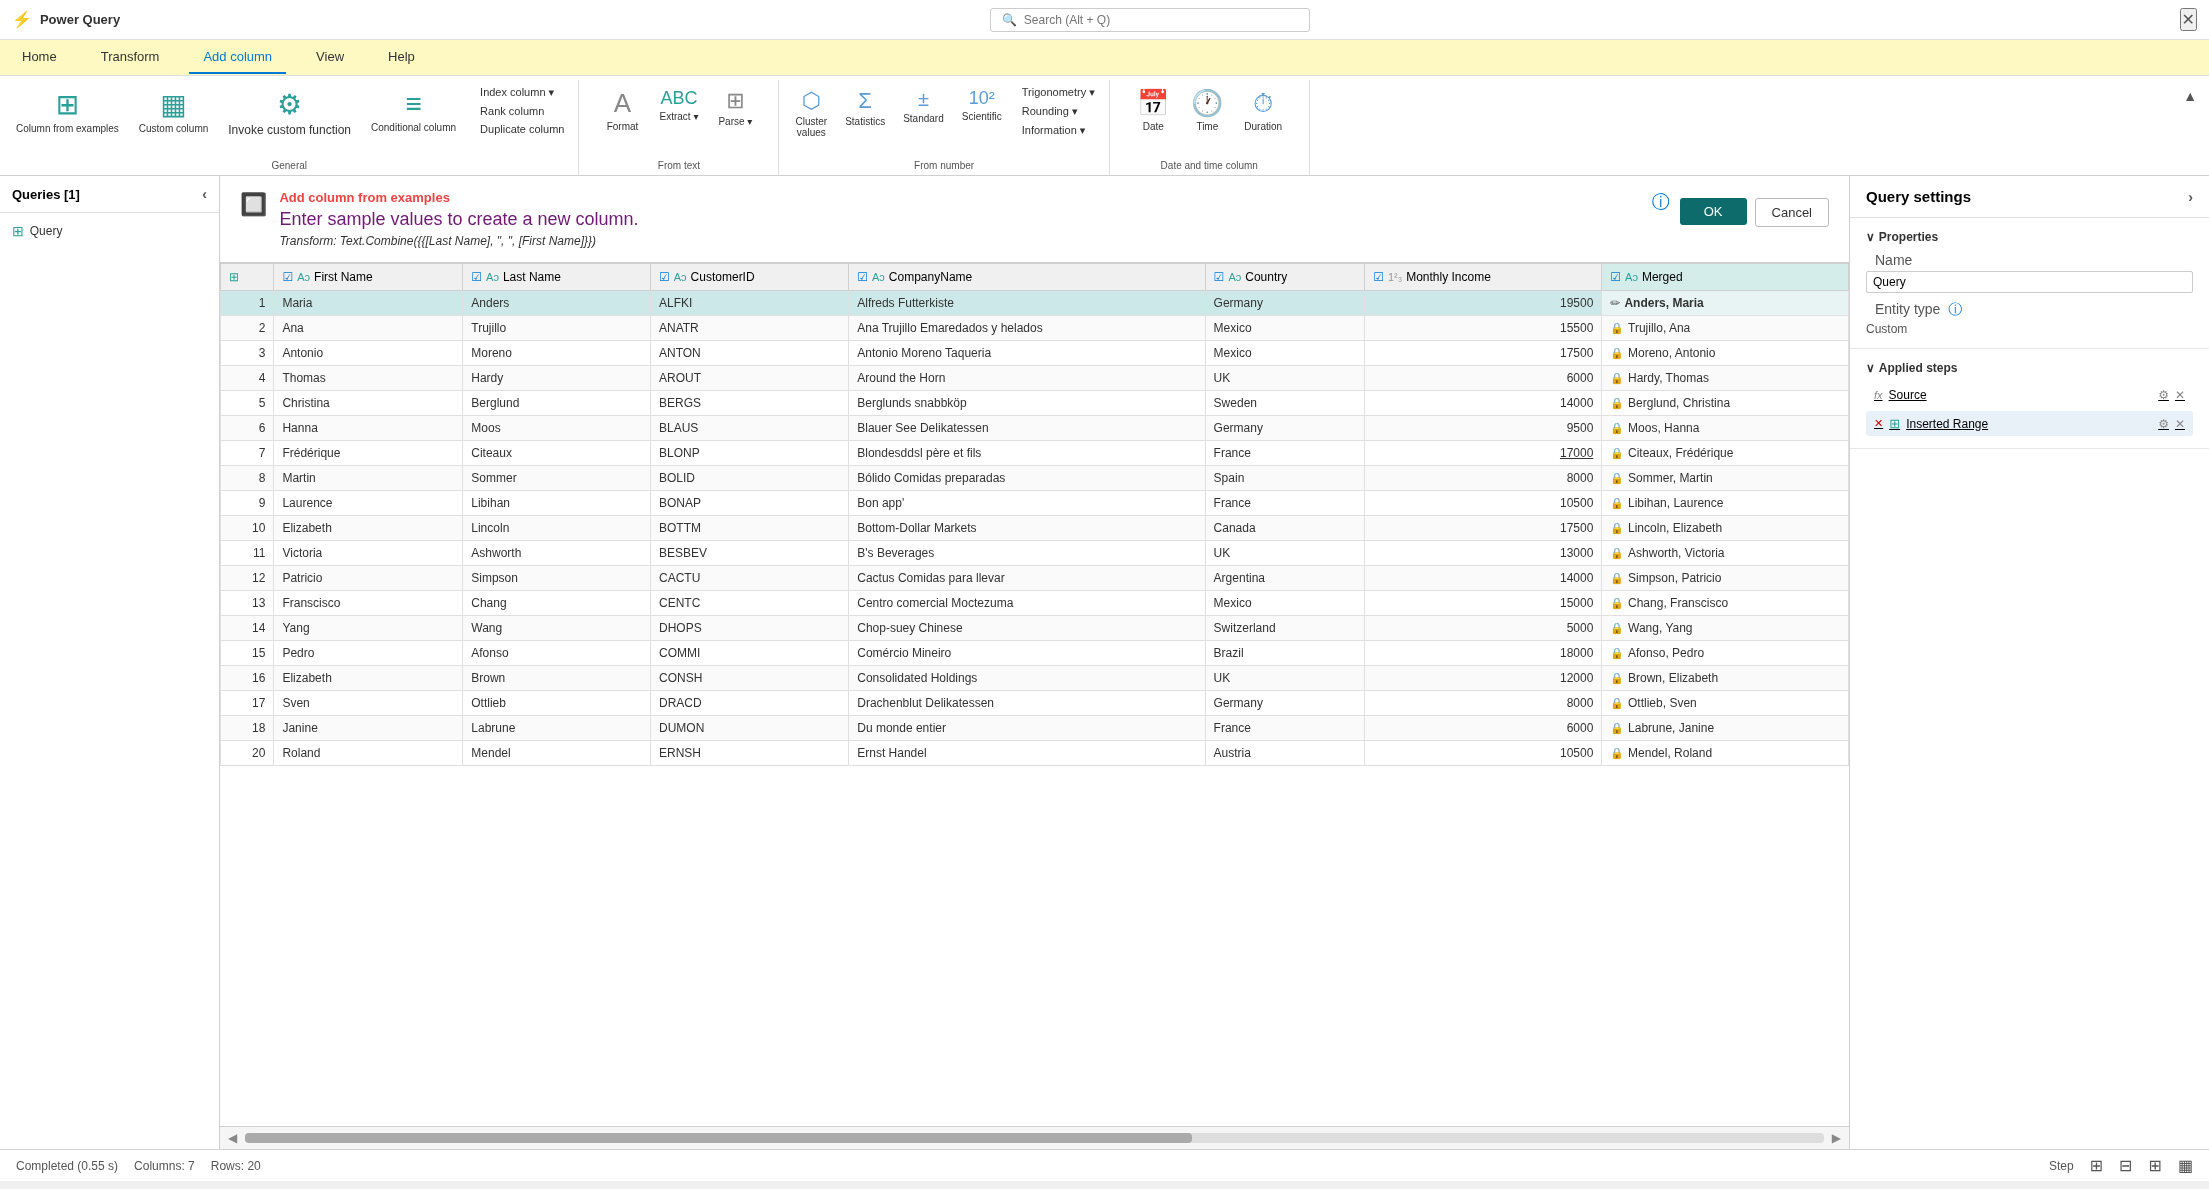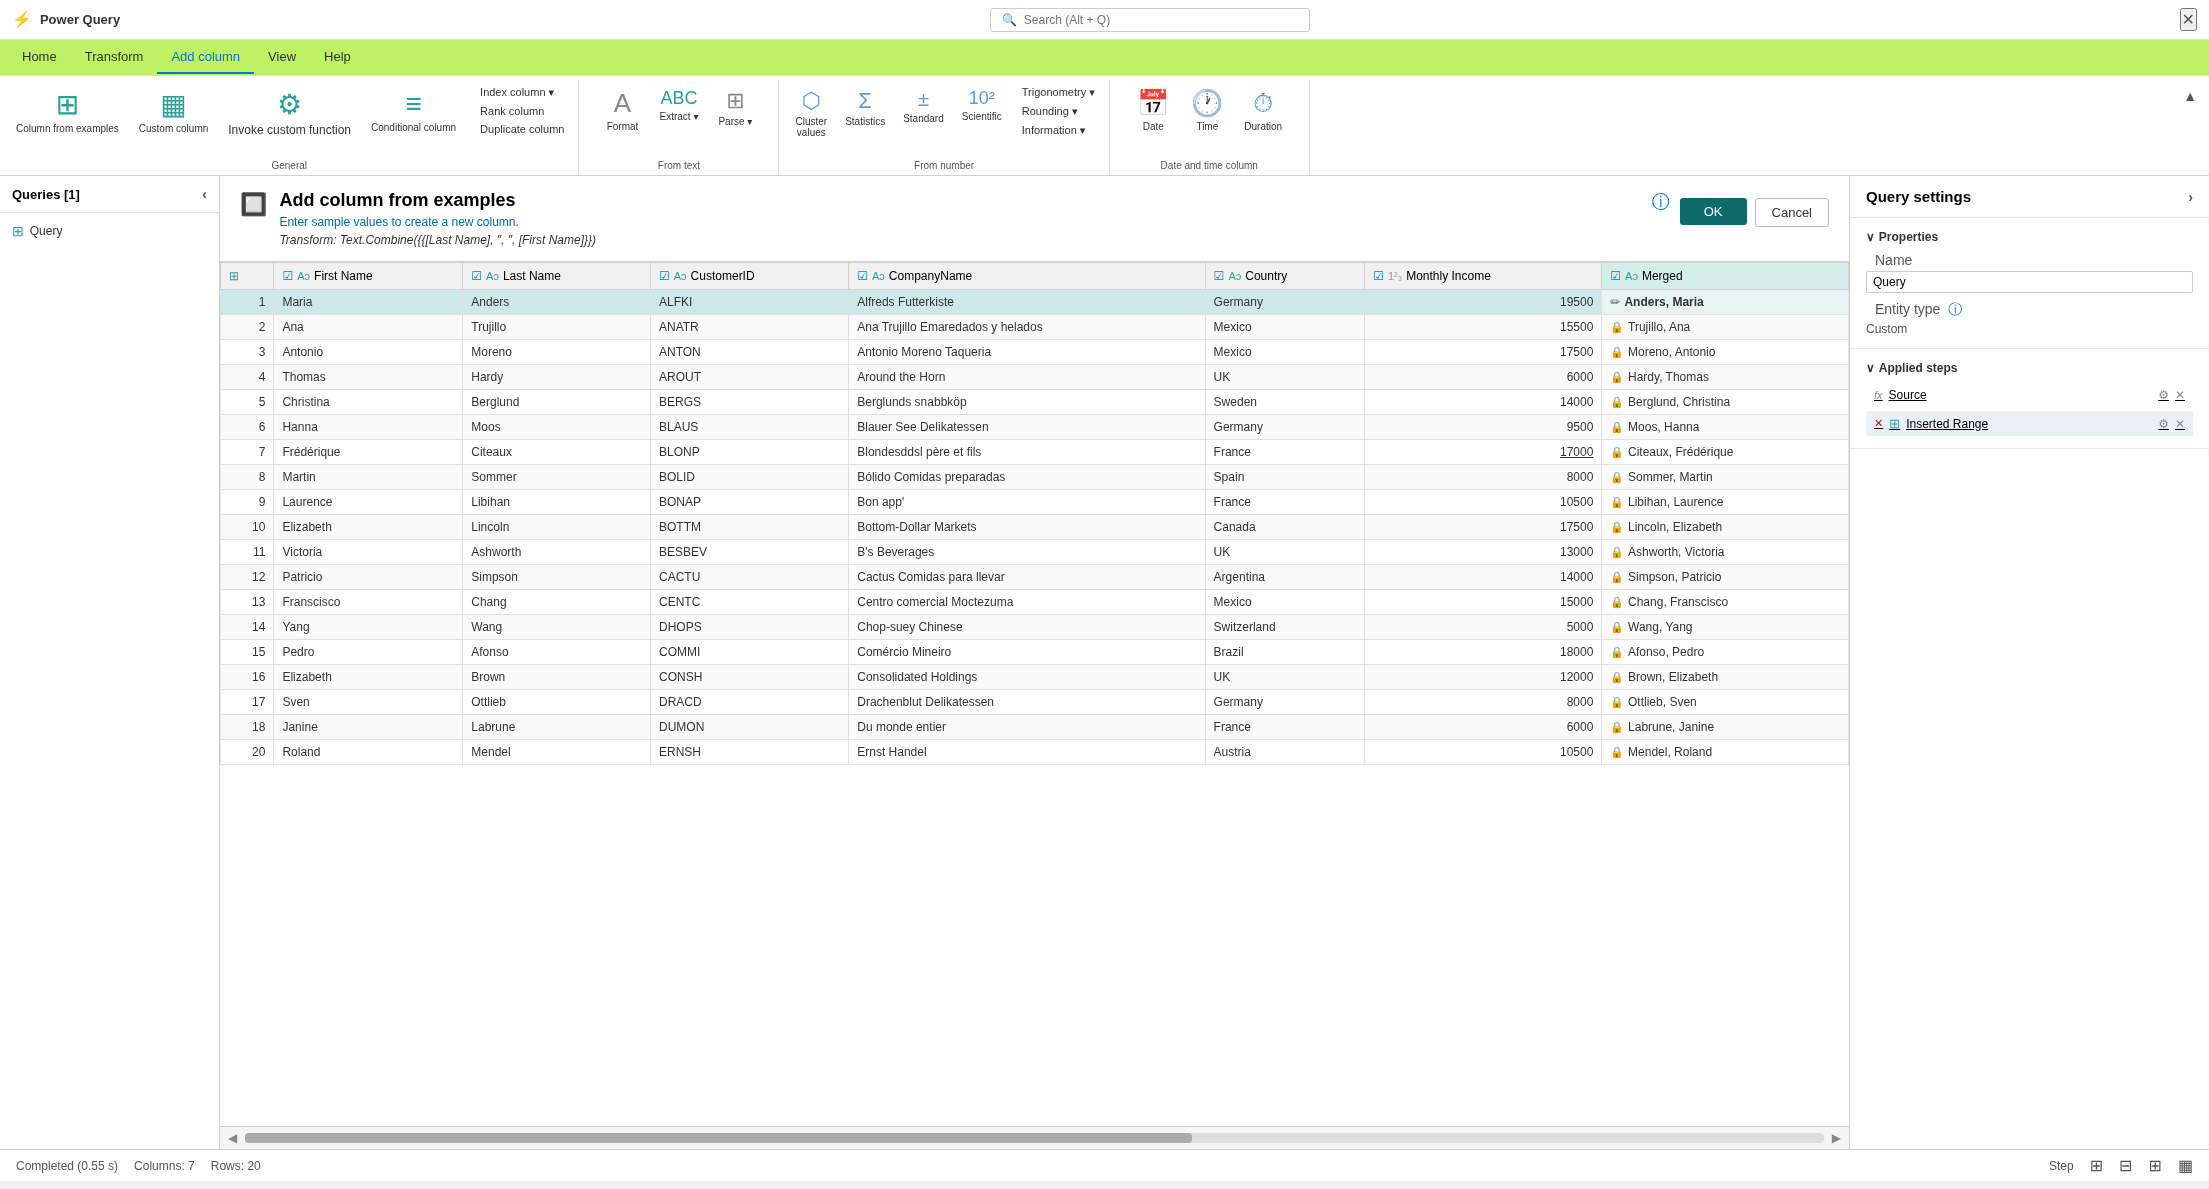--- a/index.html
+++ b/index.html
@@ -14,22 +14,22 @@
     .title-bar-left { display: flex; align-items: center; gap: 8px; font-size: 13px; font-weight: 600; color: #333; }
     .title-bar-search {
       display: flex; align-items: center; gap: 6px;
       border: 1px solid #ccc; border-radius: 3px; padding: 4px 12px;
       background: #fff; width: 320px;
     }
     .title-bar-close { font-size: 16px; cursor: pointer; color: #555; }
 
     
     .menu-bar {
-      display: flex; align-items: center; gap: 0;
-      background: #bef264; height: 36px; padding: 0 8px;
+      display: flex; align-items: center; gap: 16px;
+      background: #fef9c3; height: 36px; padding: 0 8px;
       border-bottom: 1px solid #e0e0e0;
     }
     .menu-item {
       padding: 8px 14px; font-size: 13px; color: #333; cursor: pointer;
       border-bottom: 2px solid transparent;
     }
     .menu-item.active { border-bottom: 2px solid #0078d4; color: #0078d4; font-weight: 500; }
 
     
     .ribbon {
@@ -91,22 +91,22 @@
       flex: 1; background: #f5f5f5; display: flex; flex-direction: column; overflow: hidden;
     }
 
     
     .examples-banner {
       background: #fff; padding: 14px 20px; border-bottom: 1px solid #d0d0d0;
       display: flex; align-items: flex-start; justify-content: space-between;
     }
     .examples-banner-left { display: flex; gap: 12px; align-items: flex-start; }
     .examples-banner-icon { font-size: 22px; color: #e8a800; margin-top: 2px; }
-    .examples-banner-title { font-size: 18px; font-weight: 600; color: #000000; margin-bottom: 4px; }
-    .examples-banner-subtitle { font-size: 12px; color: #0369a1; }
+    .examples-banner-title { font-size: 13px; font-weight: 600; color: #ef4444; margin-bottom: 4px; }
+    .examples-banner-subtitle { font-size: 18px; color: #701a75; }
     .examples-banner-transform { font-size: 12px; color: #333; font-style: italic; margin-top: 4px; }
     .examples-banner-actions { display: flex; gap: 8px; align-items: flex-start; margin-top: 8px; }
     .btn-ok {
       background: #0e6b6b; color: #fff; border: none; border-radius: 3px;
       padding: 6px 24px; font-size: 13px; cursor: pointer;
     }
     .btn-cancel {
       background: #fff; color: #333; border: 1px solid #bbb; border-radius: 3px;
       padding: 6px 16px; font-size: 13px; cursor: pointer;
     }

